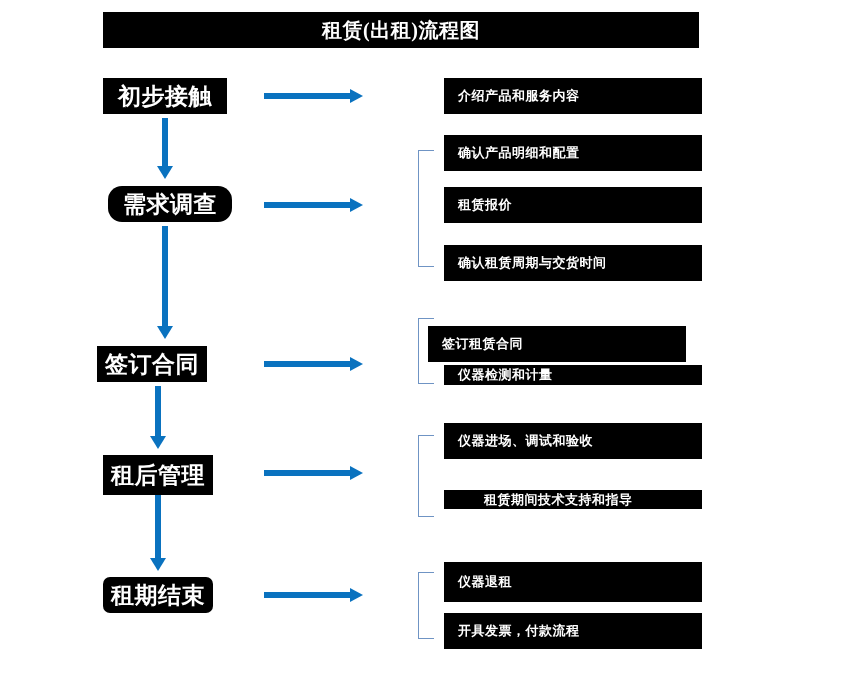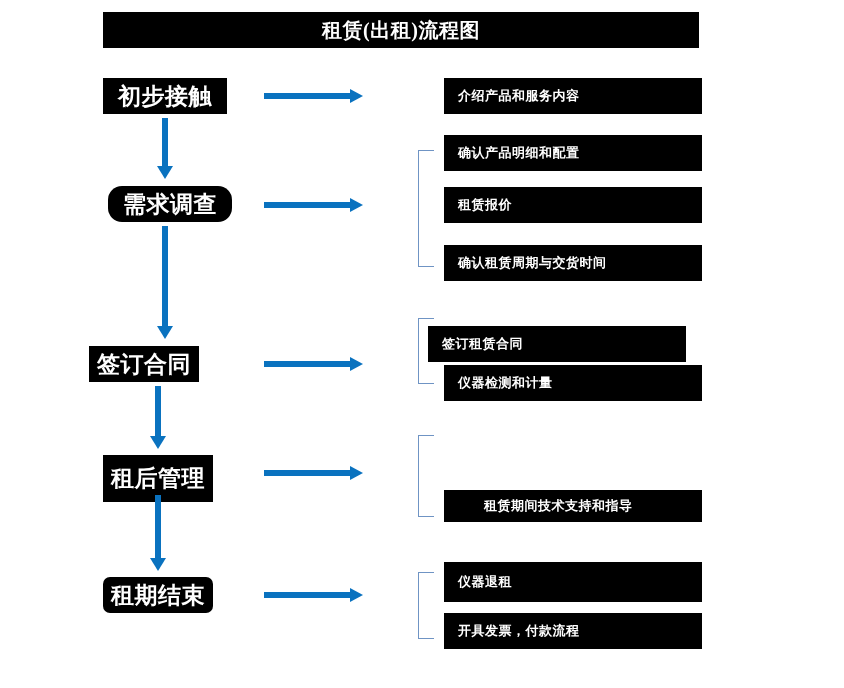--- a/index.html
+++ b/index.html
@@ -74,25 +74,25 @@
   </div>
 
   <div class="box stage-box" style="left:103px; top:78px; width:124px; height:36px;">
     <span>初步接触</span>
   </div>
 
   <div class="box stage-box" style="left:108px; top:186px; width:124px; height:36px;border-radius:14px;">
     <span>需求调查</span>
   </div>
 
-  <div class="box stage-box" style="left:89px; top:346px; width:110px; height:36px;">
+  <div class="box stage-box" style="left:97px; top:346px; width:110px; height:36px;">
     <span>签订合同</span>
   </div>
 
-  <div class="box stage-box" style="left:103px; top:455px; width:110px; height:47px;">
+  <div class="box stage-box" style="left:103px; top:455px; width:110px; height:40px;">
     <span>租后管理</span>
   </div>
 
   <div class="box stage-box" style="left:103px; top:577px; width:110px; height:36px;border-radius:7px;">
     <span>租期结束</span>
   </div>
 
   <div class="arrow-down" style="left:154px; top:118px; height:62px;">
     <svg width="22" height="62" viewBox="0 0 22 62">
       <rect x="8" y="0" width="6" height="50" fill="#0a72bf"></rect>
@@ -177,26 +177,29 @@
   </div>
 
   <div class="box detail-box" style="left:444px; top:245px; width:258px; height:36px;">
     <span>确认租赁周期与交货时间</span>
   </div>
 
   <div class="box detail-box" style="left:428px; top:313px; width:258px; height:36px;margin-top:13px;">
     <span>签订租赁合同</span>
   </div>
 
-  <div class="box detail-box" style="left:444px; top:365px; width:258px; height:36px;">
+  <div class="box detail-box" style="left:444px; top:365px; width:258px; height:20px;">
     <span>仪器检测和计量</span>
   </div>
 
-
-  <div class="box detail-box" style="left:444px; top:490px; width:258px; height:32px;padding-left:40px;">
+  <div class="box detail-box" style="left:444px; top:423px; width:258px; height:36px;">
+    <span>仪器进场、调试和验收</span>
+  </div>
+
+  <div class="box detail-box" style="left:444px; top:490px; width:258px; height:19px;padding-left:40px;">
     <span>租赁期间技术支持和指导</span>
   </div>
 
   <div class="box detail-box" style="left:444px; top:562px; width:258px; height:40px;">
     <span>仪器退租</span>
   </div>
 
   <div class="box detail-box" style="left:444px; top:613px; width:258px; height:36px;">
     <span>开具发票，付款流程</span>
   </div>

